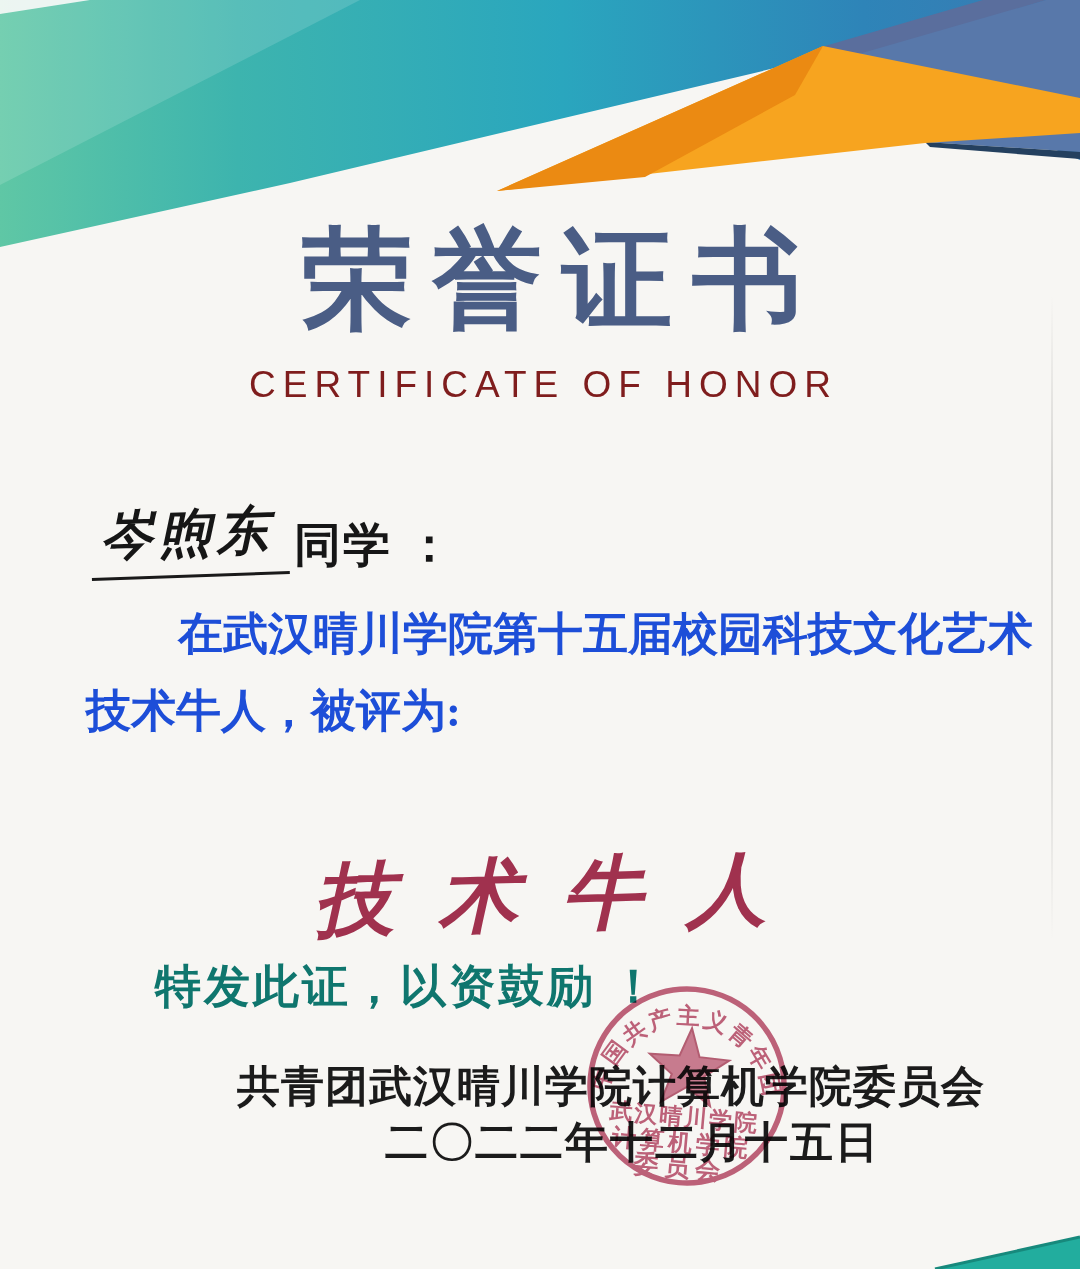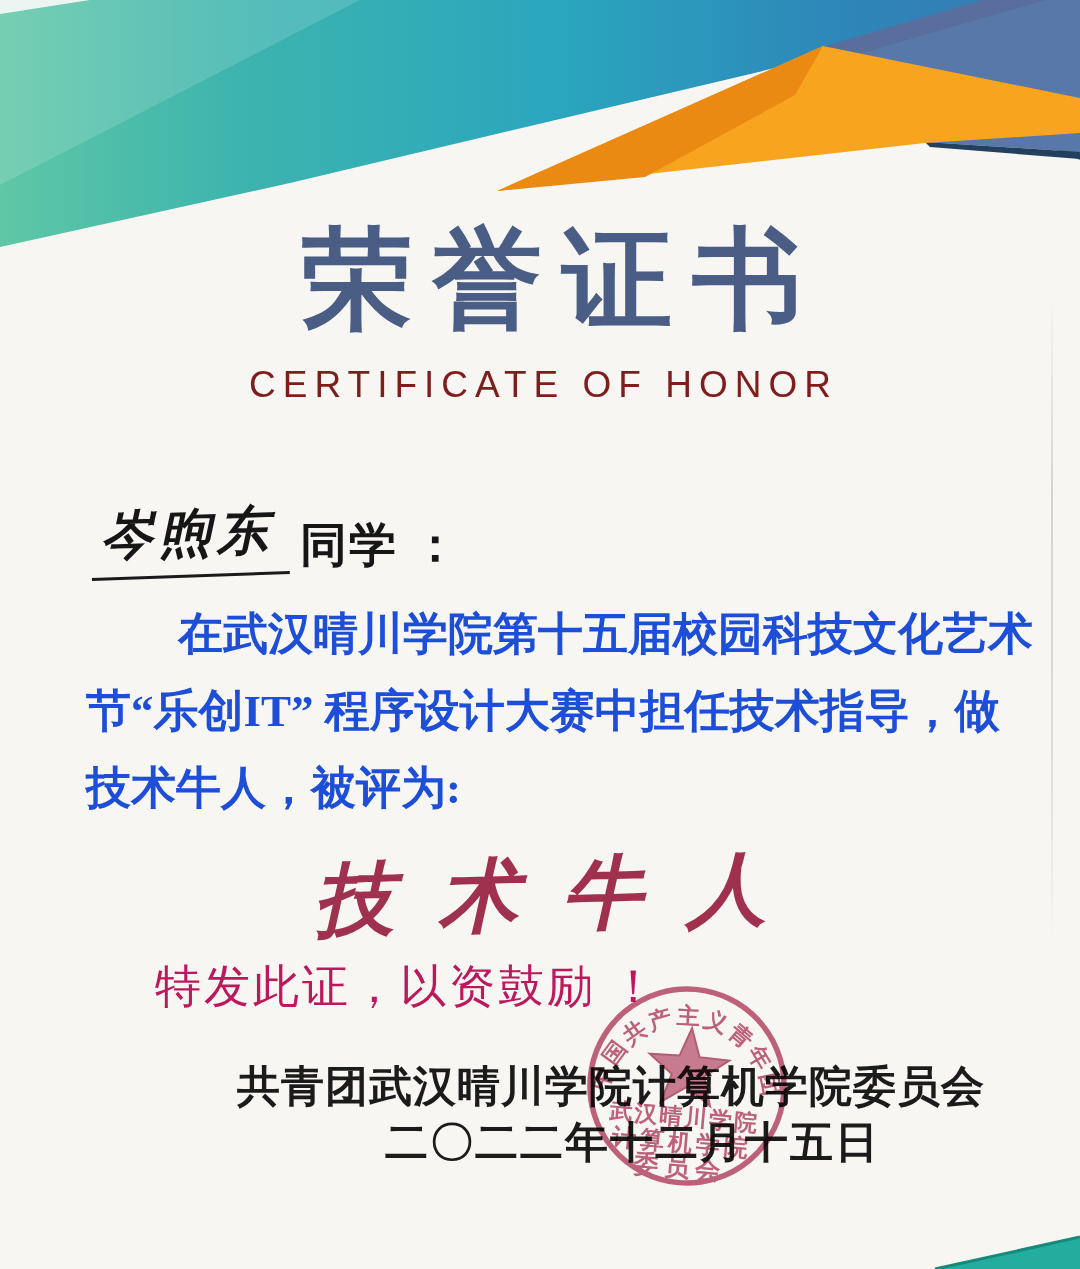--- a/index.html
+++ b/index.html
@@ -32,38 +32,38 @@
     display:flex;align-items:flex-end;
   }
   .recipient-name{
     display:inline-block;min-width:148px;padding:0 14px 6px 10px;
     border-bottom:3.5px solid #1a1a1a;
     font-size:52px;font-weight:700;font-style:italic;color:#161616;
     transform:rotate(-2deg);transform-origin:bottom left;
     letter-spacing:6px;
   }
   .salutation{
-    font-size:47px;font-weight:700;color:#161616;margin-left:10px;padding-bottom:4px;
+    font-size:47px;font-weight:700;color:#161616;margin-left:4px;padding-bottom:4px;
     letter-spacing:2px;
   }
   .body-text{
     position:absolute;top:596px;left:86px;right:86px;
     font-size:45px;font-weight:700;color:#1d4ed8;
   }
   .body-line{height:77px;line-height:77px;white-space:nowrap;}
   .body-line.indent{text-indent:92px;}
   .award{
     position:absolute;top:842px;left:0;width:100%;text-align:center;
     font-size:80px;font-weight:700;font-style:italic;color:#a0314e;
     letter-spacing:44px;text-indent:44px;
     transform:rotate(-1.5deg);
   }
   .closing{
     position:absolute;top:956px;left:155px;
-    font-size:46px;font-weight:400;color:#be185d;letter-spacing:3px;
+    font-size:46px;font-weight:700;color:#0f766e;letter-spacing:3px;
   }
   .issuer{
     position:absolute;top:1058px;left:0;width:100%;text-align:right;
     padding-right:95px;box-sizing:border-box;
     font-size:43px;font-weight:700;color:#1b1b1b;letter-spacing:1px;
   }
   .issue-date{
     position:absolute;top:1114px;left:0;width:100%;text-align:right;
     padding-right:200px;box-sizing:border-box;
     font-size:43px;font-weight:700;color:#1b1b1b;letter-spacing:2px;
@@ -109,21 +109,20 @@
   <div class="title-cn">荣誉证书</div>
   <div class="title-en">CERTIFICATE OF HONOR</div>
 
   <div class="recipient-row">
     <span class="recipient-name">岑煦东</span>
     <span class="salutation">同学 ：</span>
   </div>
 
   <div class="body-text">
     <div class="body-line indent">在武汉晴川学院第十五届校园科技文化艺术</div>
-    <div class="body-line">节“乐创IT” 程序设计大赛中担任技术指导，做</div>
     <div class="body-line">技术牛人，被评为:</div>
   </div>
 
   <div class="award">技术牛人</div>
 
   <div class="closing">特发此证，以资鼓励 ！</div>
 
   <div class="issuer">共青团武汉晴川学院计算机学院委员会</div>
   <div class="issue-date">二〇二二年十二月十五日</div>
 

